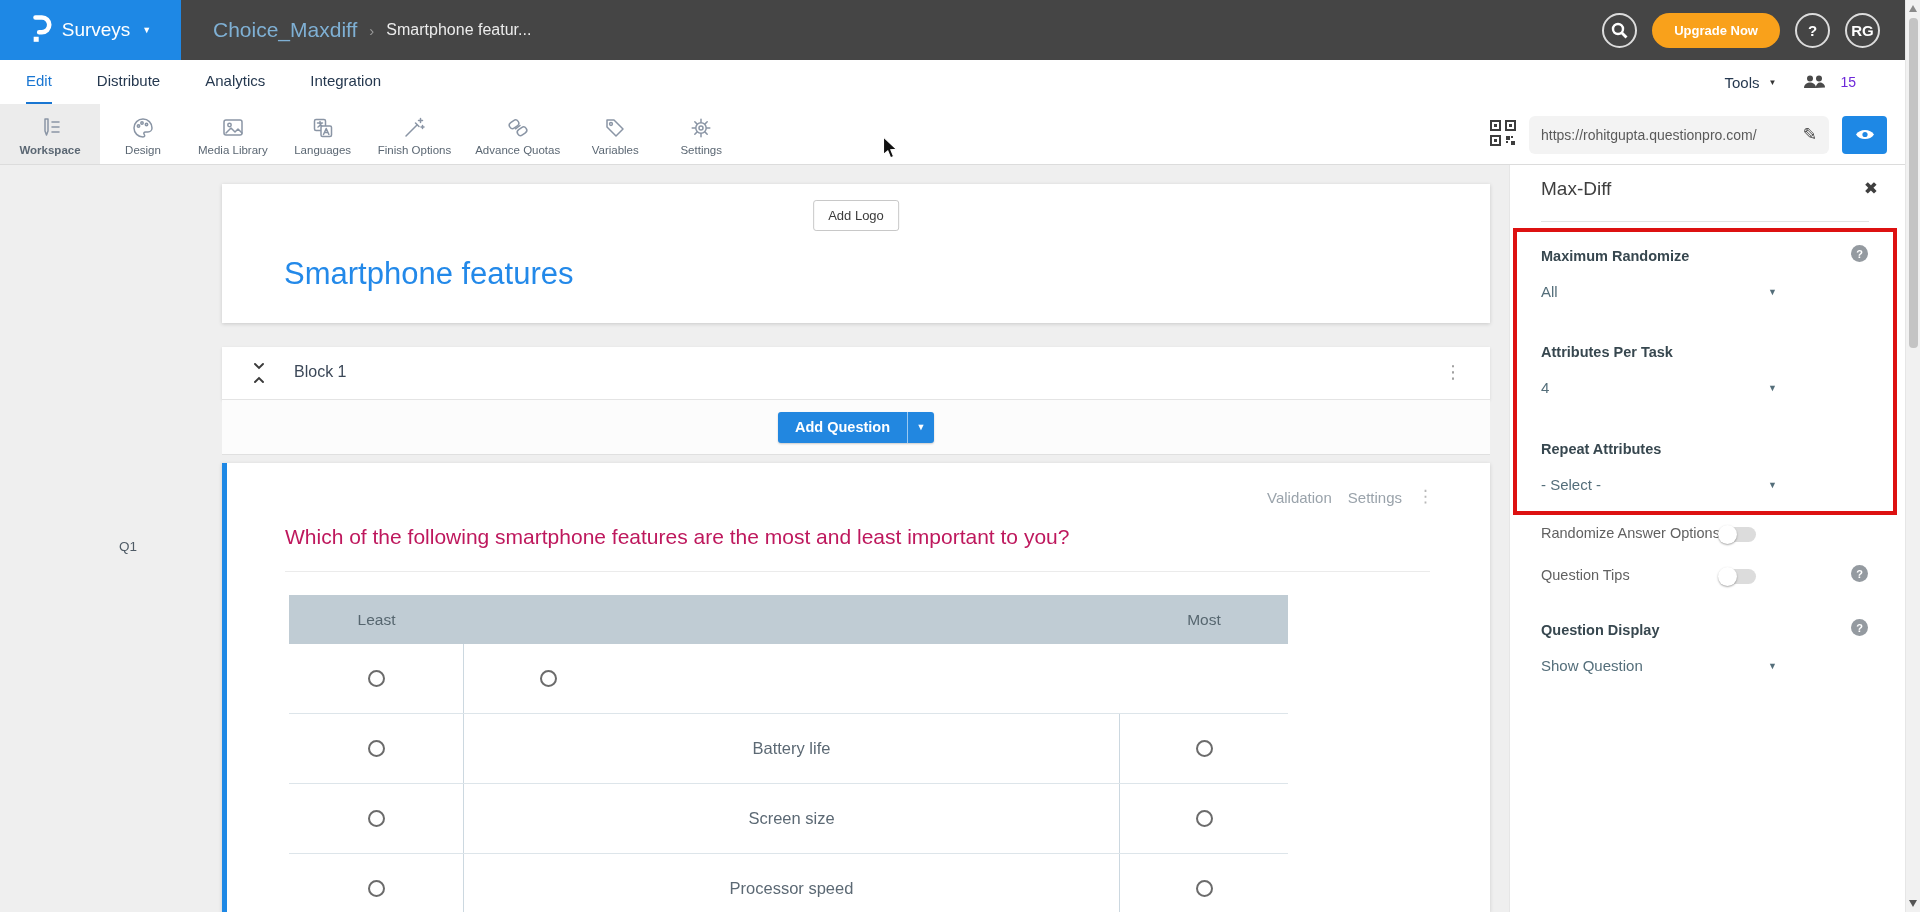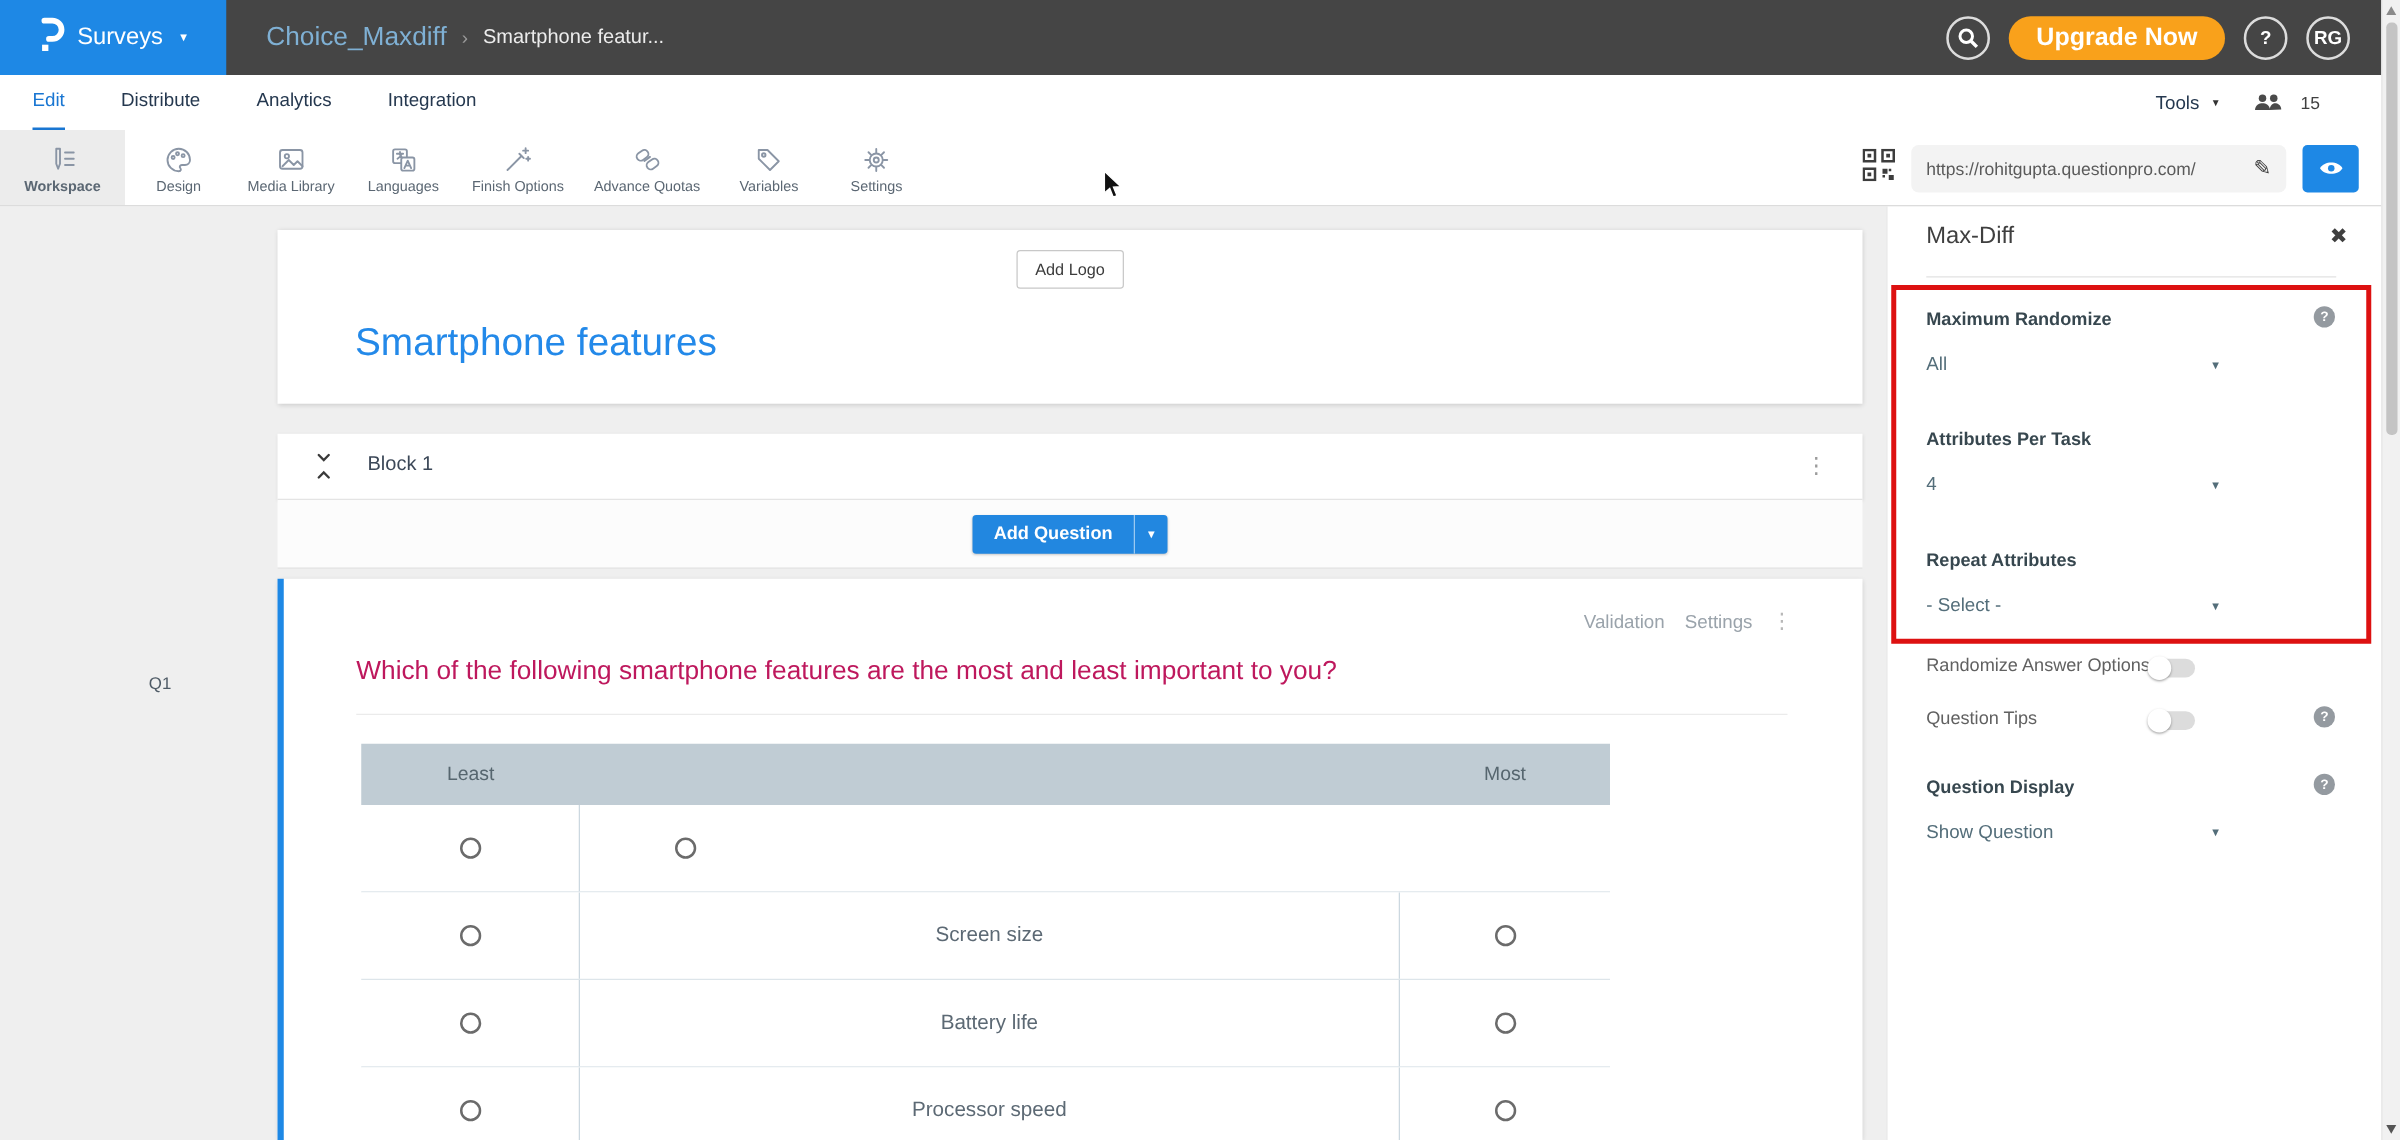--- a/index.html
+++ b/index.html
@@ -10,30 +10,30 @@
   .topbar { position:absolute; left:0; top:0; width:1920px; height:60px; background:#454545; display:flex; z-index:6; }
   .logo-area { width:181px; height:60px; background:#1e88e5; display:flex; align-items:center; justify-content:center; gap:10px; color:#fff; cursor:pointer; }
   .surveys-label { font-size:19px; }
   .logo-caret { font-size:9px; margin-left:2px; }
   .breadcrumb { flex:1; display:flex; align-items:center; gap:12px; padding-left:32px; }
   .bc-parent { color:#7fb0d4; font-size:21px; }
   .bc-sep { color:#9a9a9a; font-size:15px; }
   .bc-current { color:#ececec; font-size:16px; }
   .topbar-right { display:flex; align-items:center; gap:15px; padding-right:40px; }
   .circle-btn { width:35px; height:35px; border:2px solid #dcdcdc; border-radius:50%; display:flex; align-items:center; justify-content:center; color:#fff; font-weight:bold; font-size:15px; cursor:pointer; flex:0 0 auto; }
-  .upgrade-btn { height:35px; padding:0 22px; border-radius:18px; background:#f9a11b; color:#fff; font-weight:bold; font-size:20px; display:flex; align-items:center; cursor:pointer;text-align:center; }
+  .upgrade-btn { height:35px; padding:0 22px; border-radius:18px; background:#f9a11b; color:#fff; font-weight:bold; font-size:13px; display:flex; align-items:center; cursor:pointer;text-align:center; }
 
   
   .navbar { position:absolute; left:0; top:60px; width:1920px; height:44px; background:#fff; display:flex; align-items:center; padding-left:26px; z-index:5; }
   .nav-tab { margin-right:45px; font-size:15px; color:#25384f; height:44px; line-height:42px; cursor:pointer; }
   .nav-tab.active { color:#1976d2; border-bottom:2px solid #1976d2; }
   .nav-right { position:absolute; right:64px; top:0; height:44px; display:flex; align-items:center; gap:9px; }
   .tools-label { font-size:15px; color:#25384f; }
   .tools-caret { font-size:8px; color:#333; }
-  .collab-count { font-size:14px; color:#404040; margin-left:4px; }
+  .collab-count { font-size:14px; color:#6d28d9; margin-left:4px; }
   .people-icon { margin-left:18px; display:flex; }
 
   
   .toolbar { position:absolute; left:0; top:104px; width:1920px; height:61px; background:#fff; border-bottom:1px solid #dcdcdc; display:flex; z-index:5; }
   .tool-item { min-width:86px; padding:0 12px; display:flex; flex-direction:column; align-items:center; justify-content:center; gap:4px; cursor:pointer; }
   .tool-item.active { background:#ececec; width:100px;font-weight:bold; }
   .tool-icon { height:27px; display:flex; align-items:flex-end; }
   .tool-icon svg { stroke:#8a95a5; fill:none; stroke-width:1.5; stroke-linecap:round; stroke-linejoin:round; }
   .tool-label { font-size:11.5px; color:#5b6773; }
   .toolbar-right { position:absolute; right:33px; top:0; height:61px; display:flex; align-items:center; gap:13px; }
@@ -307,30 +307,30 @@
           <span class="radio"></span>
         </span>
       <span class="md-c3">
           <span class="radio"></span>
         </span>
     </div>
     <div class="md-row">
       <span class="md-c1">
           <span class="radio"></span>
         </span>
-      <span class="md-c2">Screen size</span>
+      <span class="md-c2">Battery life</span>
       <span class="md-c3">
           <span class="radio"></span>
         </span>
     </div>
     <div class="md-row">
       <span class="md-c1">
           <span class="radio"></span>
         </span>
-      <span class="md-c2">Battery life</span>
+      <span class="md-c2">Screen size</span>
       <span class="md-c3">
           <span class="radio"></span>
         </span>
     </div>
     <div class="md-row">
       <span class="md-c1">
           <span class="radio"></span>
         </span>
       <span class="md-c2">Processor speed</span>
       <span class="md-c3">

